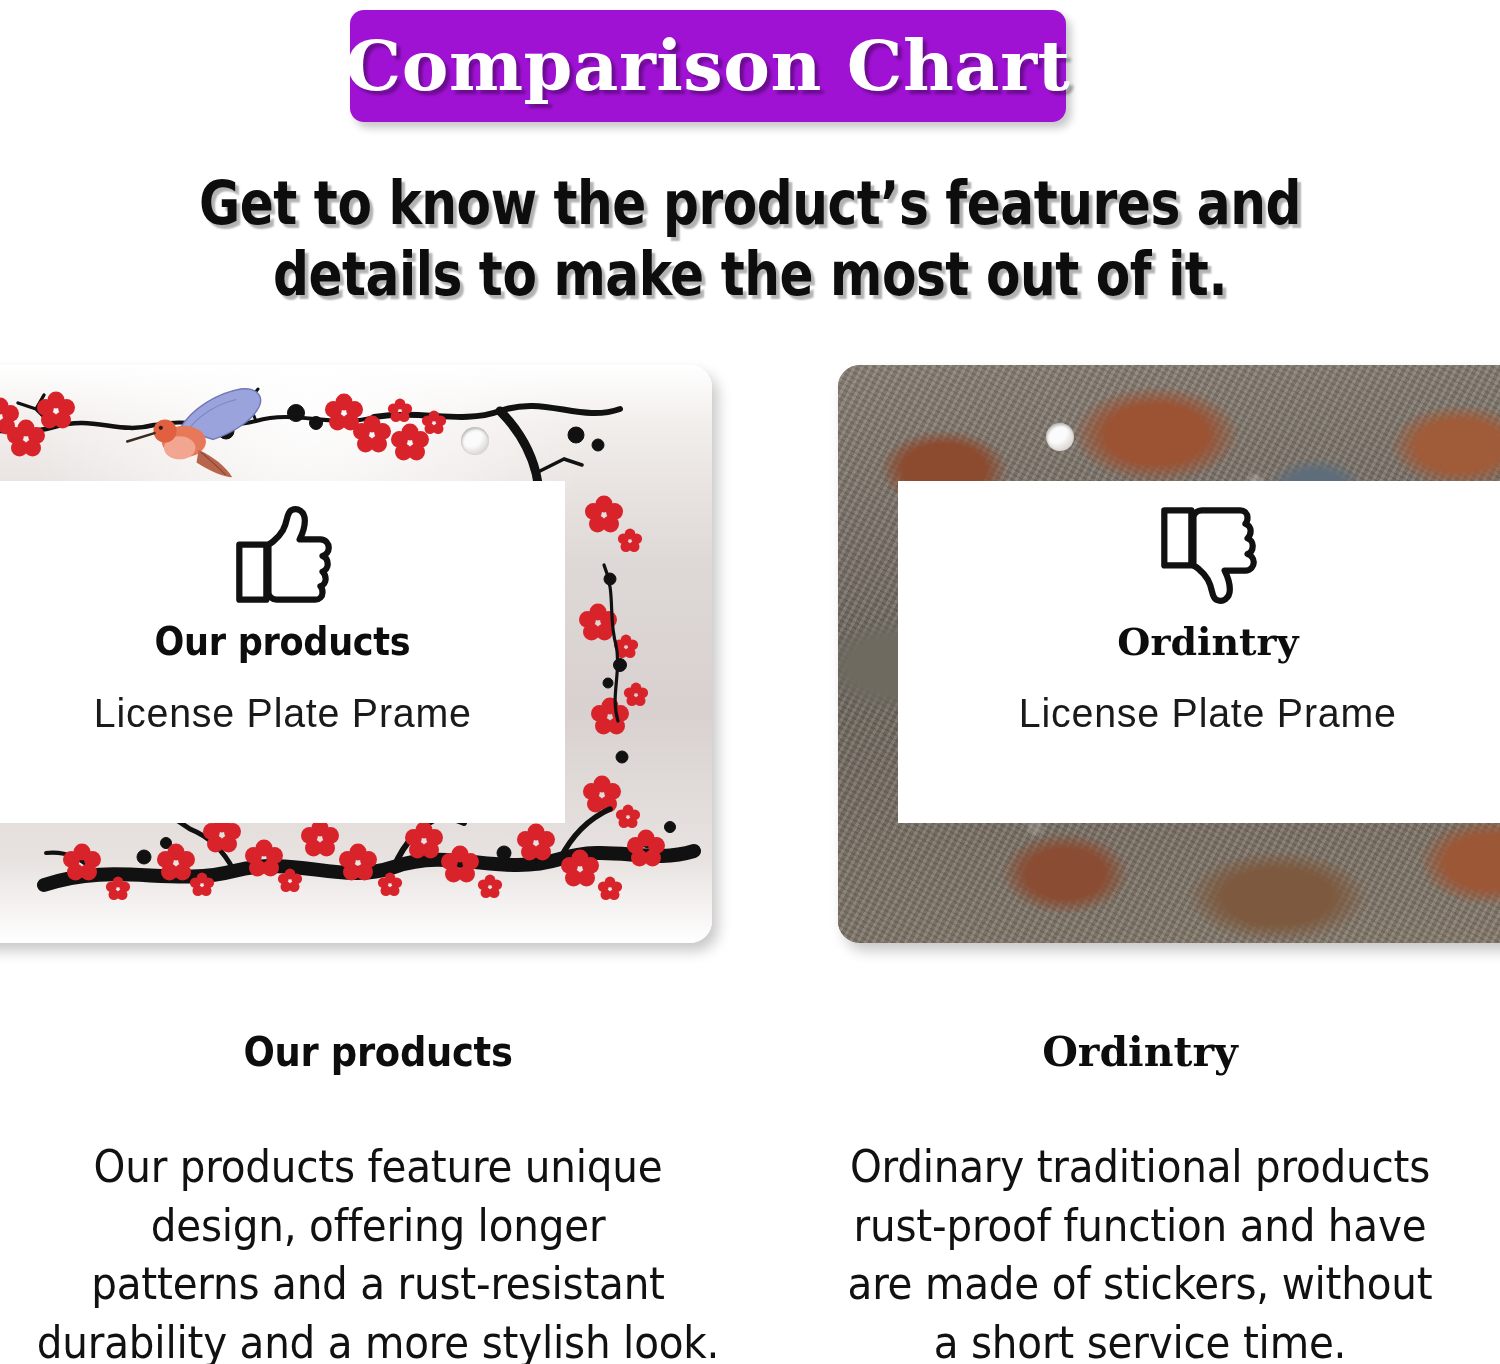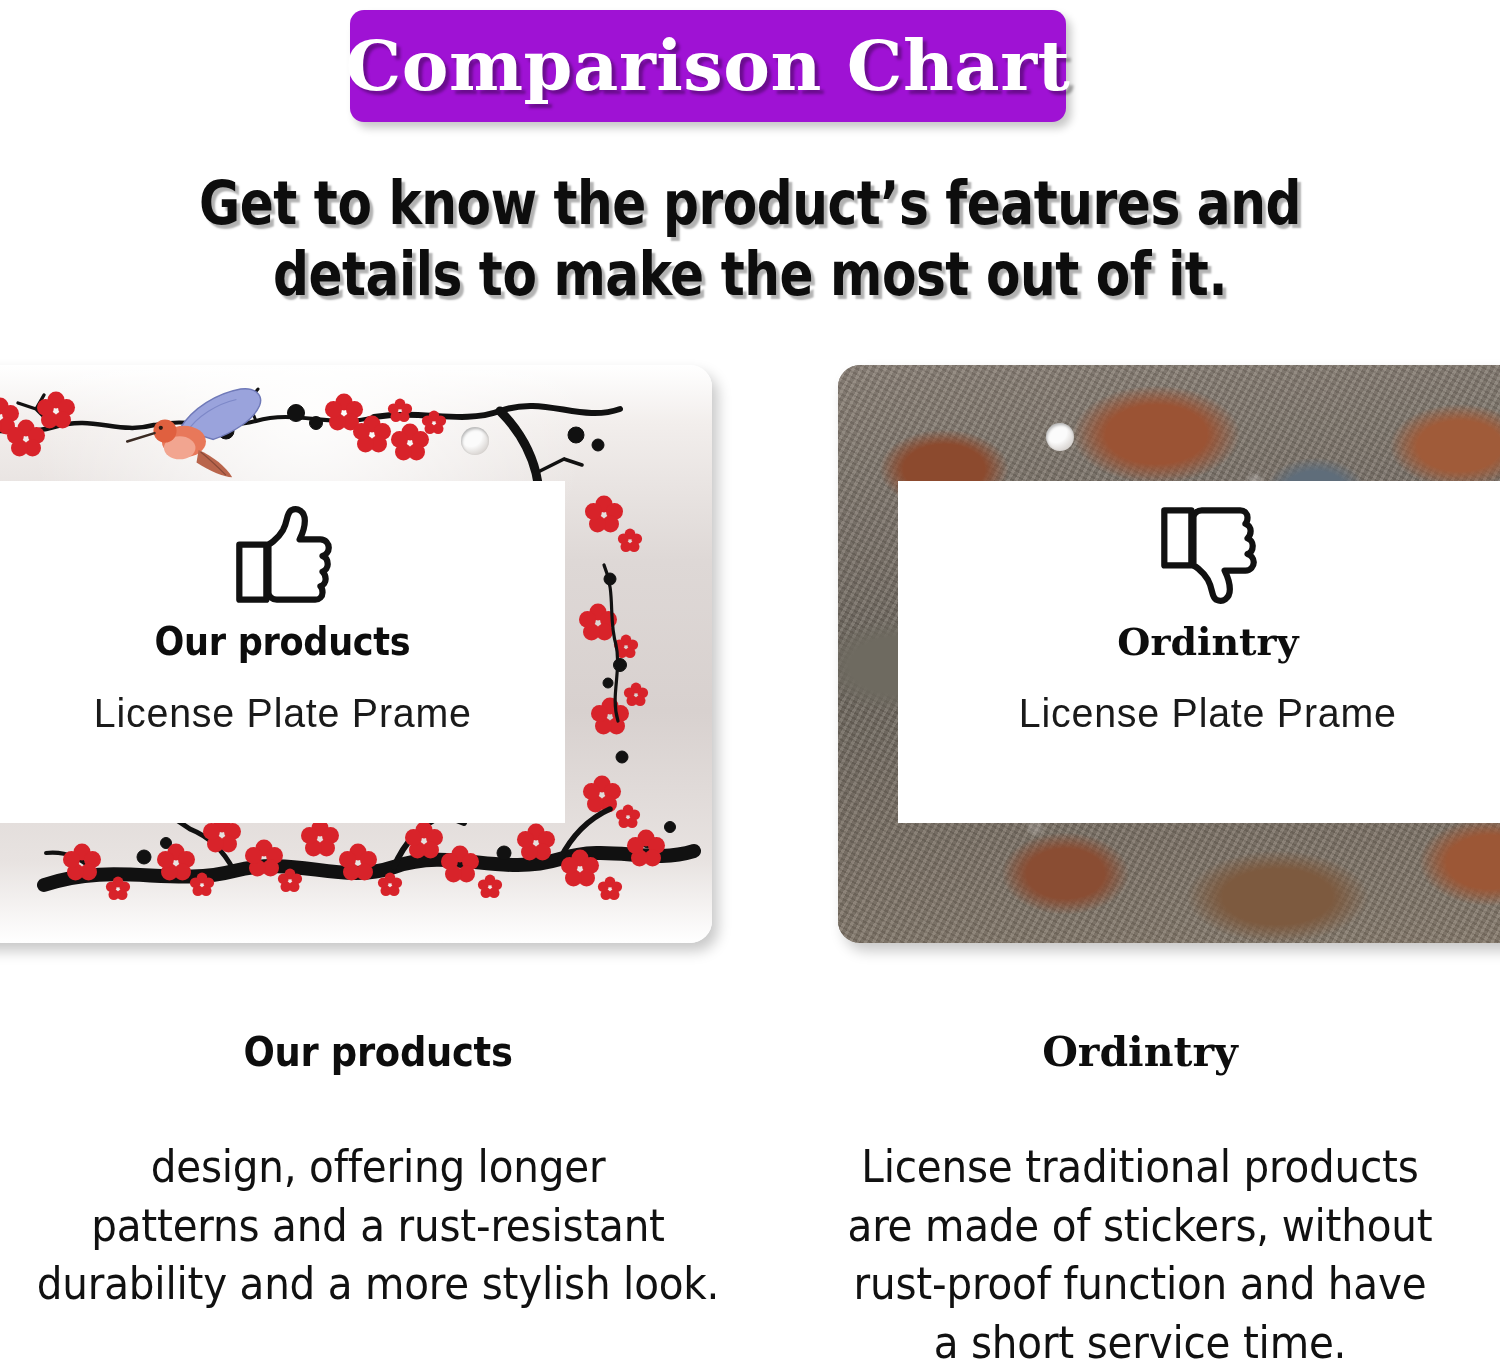--- a/index.html
+++ b/index.html
@@ -399,29 +399,30 @@
           <span class="brand-bad">Ordintry</span>
           <span class="plate-sub">License Plate Prame</span>
         </div>
       </div>
     </div>
   </div>
 
   <div class="bottom-col bottom-left">
     <div class="bottom-head-good">Our products</div>
     <div class="bottom-body">
+      <span class="line">Our products feature unique</span>
       <span class="line">design, offering longer</span>
       <span class="line">patterns and a rust-resistant</span>
       <span class="line">durability and a more stylish look.</span>
     </div>
   </div>
 
   <div class="bottom-col bottom-right">
     <div class="bottom-head-bad">Ordintry</div>
     <div class="bottom-body">
-      <span class="line">License traditional products</span>
+      <span class="line">Ordinary traditional products</span>
+      <span class="line">rust-proof function and have</span>
       <span class="line">are made of stickers, without</span>
-      <span class="line">rust-proof function and have</span>
       <span class="line">a short service time.</span>
     </div>
   </div>
 
 </div>
 
 </body></html>

